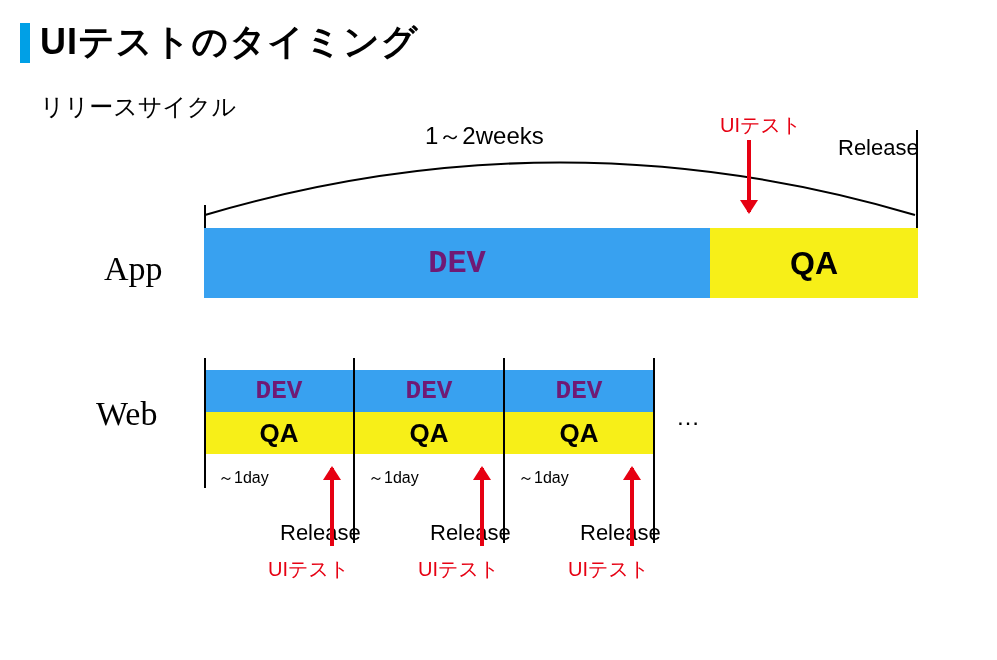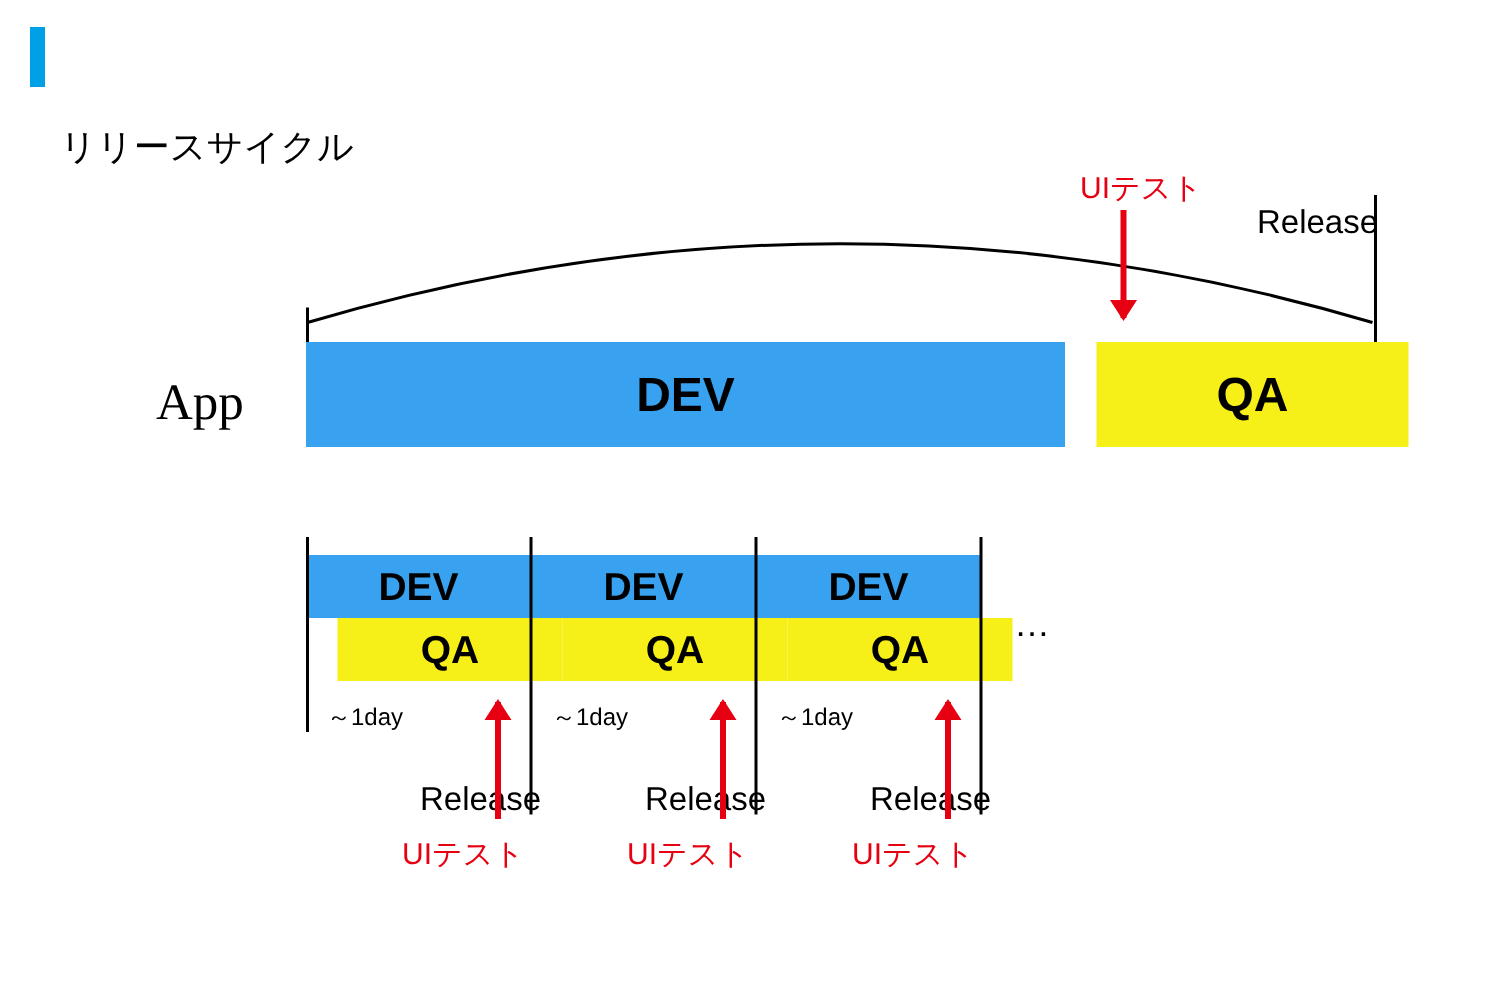--- a/index.html
+++ b/index.html
@@ -50,22 +50,22 @@
   .bar {
     position: absolute;
     height: 70px;
     display: flex;
     align-items: center;
     justify-content: center;
     font-size: 32px;
     font-weight: bold;
     box-sizing: border-box;
   }
-  .bar.dev { background: #38a1f0; color: #000000; }
-  .bar.qa  { background: #f7ef18; color: #000; margin-left: 21px; }
+  .bar.dev { background: #38a1f0; color: #701a75; font-family: Liberation Mono, monospace; }
+  .bar.qa  { background: #f7ef18; color: #000; }
   .divider {
     position: absolute;
     width: 2px;
     background: #000;
   }
   .small-text {
     position: absolute;
     font-size: 16px;
     color: #000;
   }
@@ -109,45 +109,48 @@
   .ellipsis {
     position: absolute;
     font-size: 24px;
   }
 </style>
 </head>
 <body>
 
 <div class="title-row">
   <div class="title-bar"></div>
+  <div class="title-text">UIテストのタイミング</div>
 </div>
 
 <div class="subtitle">リリースサイクル</div>
 
 <div class="stage">
 
   <svg style="position:absolute; left:200px; top:140px;" width="720" height="80">
     <path d="M 5 75 Q 360 -30 715 75" stroke="#000" stroke-width="2" fill="none"></path>
   </svg>
   <div class="divider" style="left:204px; top:205px; height:24px;"></div>
   <div class="divider" style="left:916px; top:130px; height:98px;"></div>
 
+  <div class="small-text" style="left:425px; top:120px; font-size:24px;">1～2weeks</div>
   <div class="release-text" style="left:838px; top:135px;">Release</div>
 
   <div class="red-text" style="left:720px; top:112px;">UIテスト</div>
   <div class="red-arrow" style="left:747px; top:140px; height:72px;"></div>
 
   <div class="label" style="left:104px; top:250px; font-size:34px;">App</div>
   <div class="bar dev" style="left:204px; top:228px; width:506px;">
       <span>DEV</span>
     </div>
   <div class="bar qa" style="left:710px; top:228px; width:208px;">
       <span>QA</span>
     </div>
 
+  <div class="label" style="left:96px; top:395px; font-size:34px;">Web</div>
 
   <div class="bar dev web-bar" style="left:204px; top:370px; width:150px;">
       <span>DEV</span>
     </div>
   <div class="bar qa  web-bar" style="left:204px; top:412px; width:150px;">
       <span>QA</span>
     </div>
 
   <div class="bar dev web-bar" style="left:354px; top:370px; width:150px;">
       <span>DEV</span>

